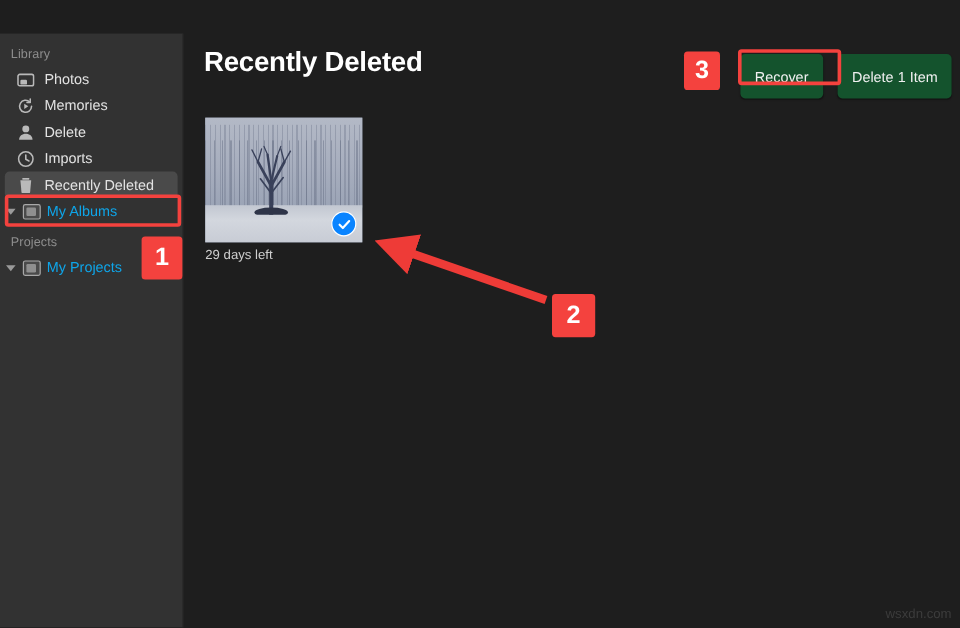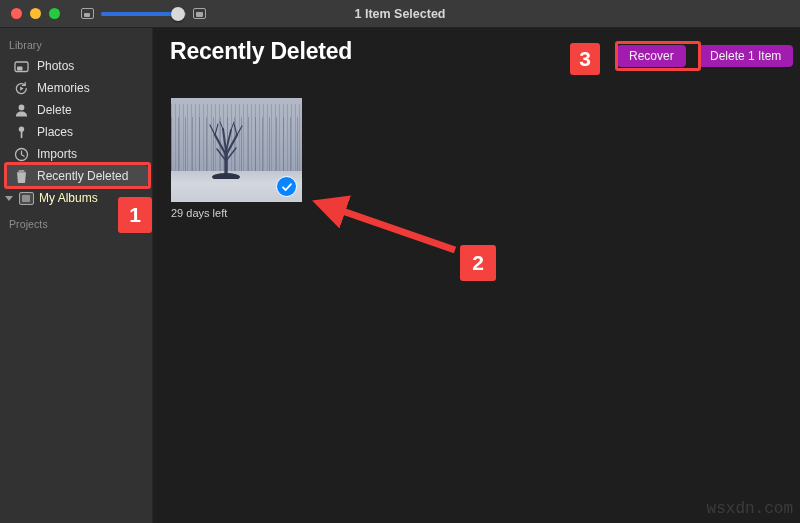--- a/index.html
+++ b/index.html
@@ -100,21 +100,21 @@
     width: 15px; height: 15px;
     flex: 0 0 15px;
     position: relative;
     color: #b9b9b9;
   }
   .sb-icon svg { display: block; }
 
   .sb-group {
     display: flex; align-items: center;
     height: 22px; padding-left: 5px; gap: 5px;
-    color: #fef9c3; font-size: 12px;
+    color: #0ea5e9; font-size: 12px;
   }
   .tri {
     width: 0; height: 0;
     border-left: 4.5px solid transparent;
     border-right: 4.5px solid transparent;
     border-top: 5.5px solid #9a9a9a;
     margin-right: 1px;
   }
   .folder {
     width: 15px; height: 13px;
@@ -139,22 +139,22 @@
     font-size: 23px; font-weight: bold; color: #ffffff;
     letter-spacing: -.2px;
   }
   .subtitle {
     position: absolute; left: 18px; top: 47px;
     font-size: 11.5px; color: #bdbdbd;
   }
 
   .btn {
     position: absolute;
-    height: 22px;
-    background: #a21caf;
+    height: 37px;
+    background: #14532d;
     border: none; border-radius: 4px;
     color: #f0f0f0;
     font-size: 12px;
     font-family: "Liberation Sans", sans-serif;
     padding: 0 12px;
     box-shadow: 0 1px 1px rgba(0,0,0,.35);
     cursor: default;
   }
   .btn-recover { left: 464px; top: 17px; }
   .btn-delete  { left: 545px; top: 17px; }
@@ -230,46 +230,28 @@
     border-radius: 3px;
     pointer-events: none;
   }
   .outline-sidebar { left: 4px; top: 162px; width: 147px; height: 27px; }
   .outline-recover { left: 615px; top: 41px; width: 86px; height: 30px; }
 
   .arrow-svg { position: absolute; left: 300px; top: 185px; }
 
   .watermark {
     position: absolute; right: 7px; bottom: 5px;
-    font-size: 16px; color: #3c3c3c; font-family: Liberation Mono, monospace;
+    font-size: 11px; color: #3c3c3c;
   }
 </style>
 </head>
 <body>
 
 <div class="window">
 
-  <div class="titlebar">
-    <div class="traffic">
-      <span class="light red"></span>
-      <span class="light yellow"></span>
-      <span class="light green"></span>
-    </div>
-
-    <div class="zoomctl">
-      <span class="photo-icon-sm"></span>
-      <span class="slider-track">
-        <span class="fill"></span>
-        <span class="slider-knob"></span>
-      </span>
-      <span class="photo-icon-sm big"></span>
-    </div>
-
-    <div class="win-title">1 Item Selected</div>
-  </div>
 
   <div class="sidebar">
 
     <div class="sb-header">Library</div>
 
     <div class="sb-item">
       <span class="sb-icon">
         <svg width="15" height="15" viewBox="0 0 15 15">
           <rect x="1" y="3" width="13" height="9.5" rx="1.5" fill="none" stroke="#b9b9b9" stroke-width="1.3"></rect>
           <rect x="3" y="7.5" width="5.5" height="4" rx="1" fill="#b9b9b9"></rect>
@@ -292,29 +274,20 @@
     <div class="sb-item">
       <span class="sb-icon">
         <svg width="15" height="15" viewBox="0 0 15 15">
           <circle cx="7.5" cy="4.4" r="2.9" fill="#b9b9b9"></circle>
           <path d="M1.9 13.4c0-3.2 2.5-5 5.6-5s5.6 1.8 5.6 5z" fill="#b9b9b9"></path>
         </svg>
       </span>
       <span class="lbl">Delete</span>
     </div>
 
-    <div class="sb-item">
-      <span class="sb-icon">
-        <svg width="15" height="15" viewBox="0 0 15 15">
-          <circle cx="7.5" cy="4.2" r="2.7" fill="#b9b9b9"></circle>
-          <rect x="6.7" y="6.3" width="1.7" height="7" rx=".8" fill="#b9b9b9"></rect>
-        </svg>
-      </span>
-      <span class="lbl">Places</span>
-    </div>
 
     <div class="sb-item">
       <span class="sb-icon">
         <svg width="15" height="15" viewBox="0 0 15 15">
           <circle cx="7.5" cy="7.5" r="6" fill="none" stroke="#b9b9b9" stroke-width="1.3"></circle>
           <path d="M7.5 4.1 V7.7 L10.1 9.2" fill="none" stroke="#b9b9b9" stroke-width="1.3" stroke-linecap="round"></path>
         </svg>
       </span>
       <span class="lbl">Imports</span>
     </div>
@@ -329,20 +302,25 @@
       <span class="lbl">Recently Deleted</span>
     </div>
 
     <div class="sb-group">
       <span class="tri"></span>
       <span class="folder"></span>
       <span class="lbl">My Albums</span>
     </div>
 
     <div class="sb-header" style="margin-top:6px">Projects</div>
+    <div class="sb-group">
+      <span class="tri"></span>
+      <span class="folder"></span>
+      <span class="lbl">My Projects</span>
+    </div>
   </div>
 
   <div class="main">
 
     <div class="page-title">Recently Deleted</div>
 
     <button class="btn btn-recover">Recover</button>
     <button class="btn btn-delete">Delete 1 Item</button>
 
     <div class="thumb-wrap">

